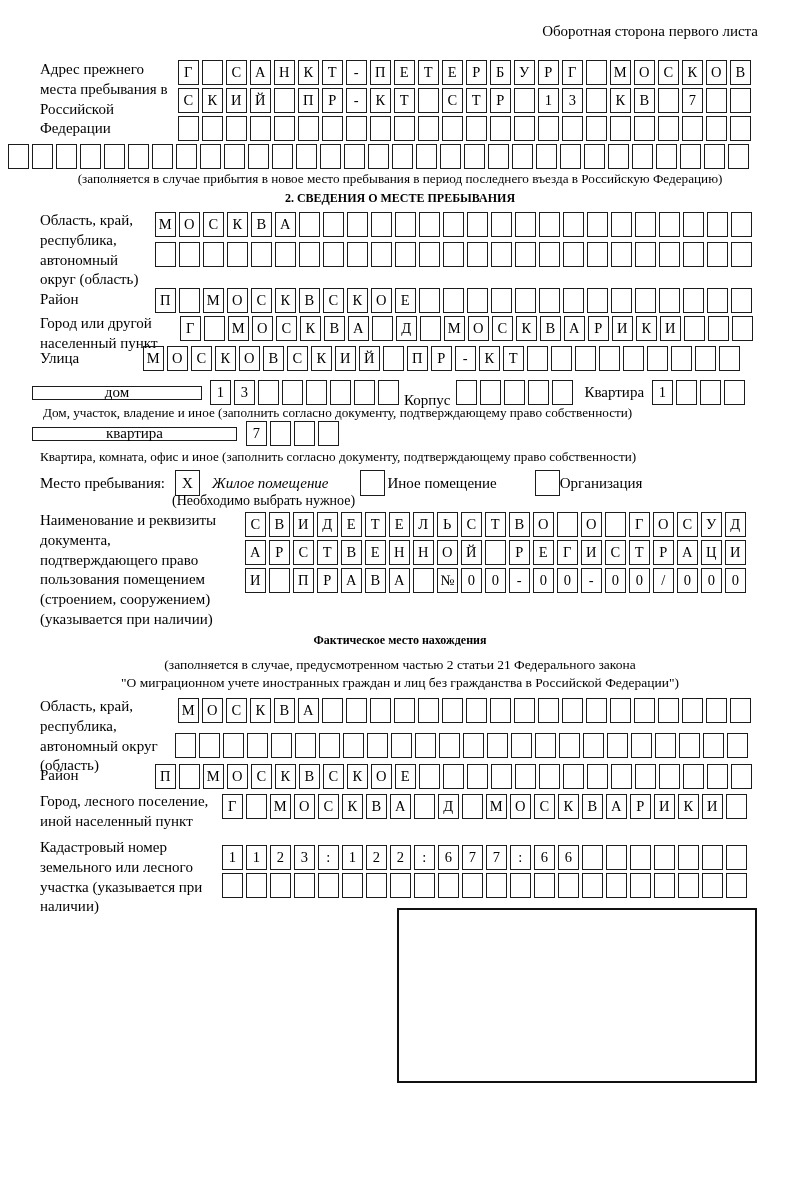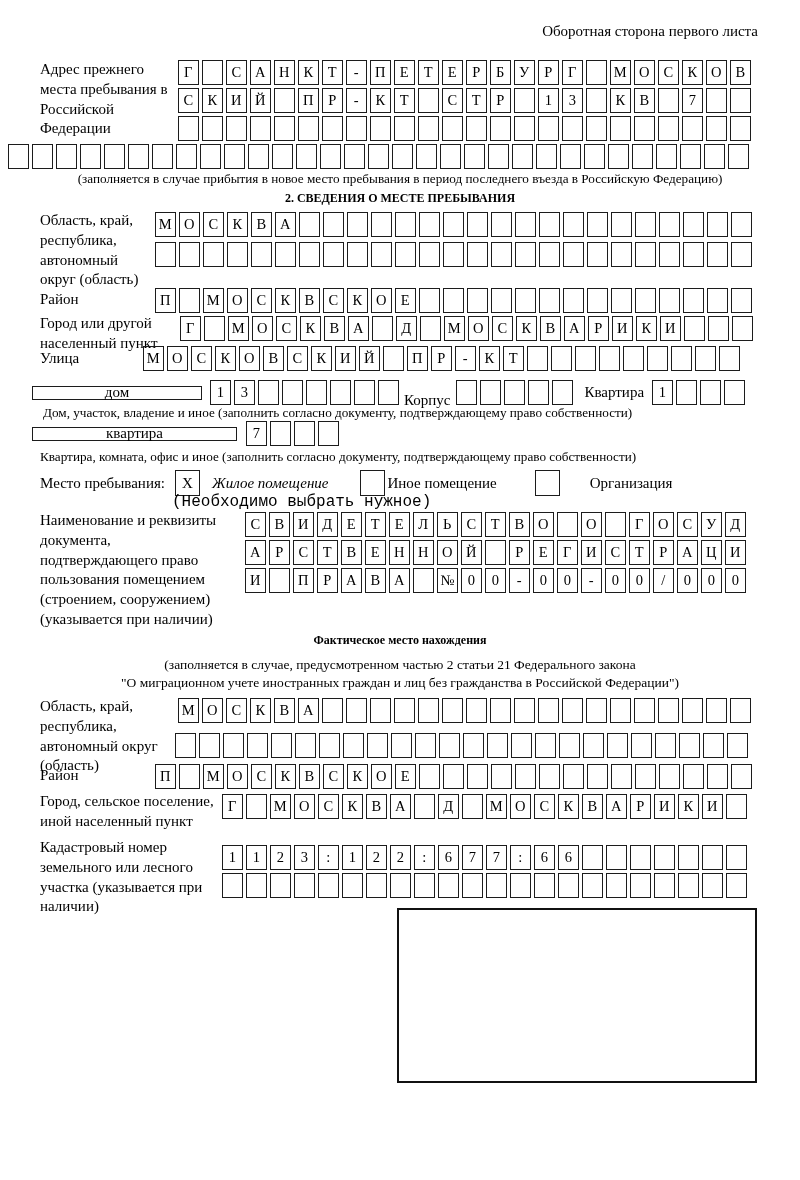--- a/index.html
+++ b/index.html
@@ -327,23 +327,23 @@
   </div>
   <div class="abs cap" style="left:40px;top:449px;">Квартира, комната, офис и иное (заполнить согласно документу, подтверждающему право собственности)</div>
 
   <div class="abs cellrow" style="left:40px;top:470px;align-items:center;">
     <span class="inlbl">Место пребывания:</span>
     <span class="checkbox" style="margin-left:10px;">X</span>
     <span class="inlbl" style="margin-left:12px;font-style:italic;">Жилое помещение</span>
     <span class="checkbox" style="margin-left:32px;"></span>
     <span class="inlbl" style="margin-left:2px;">Иное помещение</span>
     <span class="checkbox" style="margin-left:38px;"></span>
-    <span class="inlbl" style="margin-left:30px;text-align:right;">Организация</span>
+    <span class="inlbl" style="text-align:right;">Организация</span>
   </div>
-  <div class="abs" style="left:172px;top:493px;font-size:16px;font-family:Liberation Mono, monospace;">(Необходимо выбрать нужное)</div>
+  <div class="abs" style="left:172px;top:493px;font-size:14px;">(Необходимо выбрать нужное)</div>
 
   <div class="abs lbl" style="left:40px;top:511px;width:190px;">Наименование и реквизиты документа, подтверждающего право пользования помещением (строением, сооружением) (указывается при наличии)</div>
   <div class="abs cellrow" style="left:245px;top:512px;">
       <span class="cell">С</span>
       <span class="cell">В</span>
       <span class="cell">И</span>
       <span class="cell">Д</span>
       <span class="cell">Е</span>
       <span class="cell">Т</span>
       <span class="cell">Е</span>
@@ -489,21 +489,21 @@
       <span class="cell"></span>
       <span class="cell"></span>
       <span class="cell"></span>
       <span class="cell"></span>
       <span class="cell"></span>
       <span class="cell"></span>
       <span class="cell"></span>
       <span class="cell"></span>
     </div>
 
-  <div class="abs lbl" style="left:40px;top:792px;width:180px;">Город, сельское поселение, иной населенный пункт</div>
+  <div class="abs lbl" style="left:40px;top:792px;width:180px;">Город, лесного поселение, иной населенный пункт</div>
   <div class="abs cellrow" style="left:222px;top:794px;">
       <span class="cell">Г</span>
       <span class="cell"></span>
       <span class="cell">М</span>
       <span class="cell">О</span>
       <span class="cell">С</span>
       <span class="cell">К</span>
       <span class="cell">В</span>
       <span class="cell">А</span>
       <span class="cell"></span>

